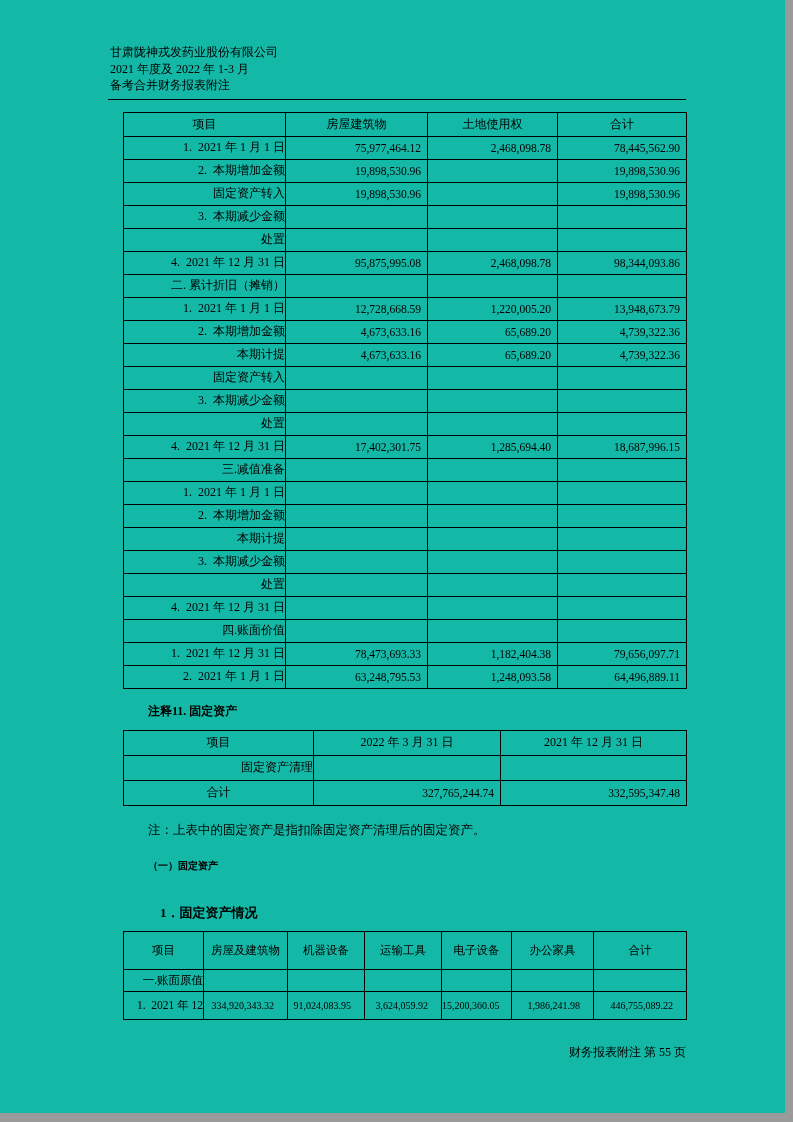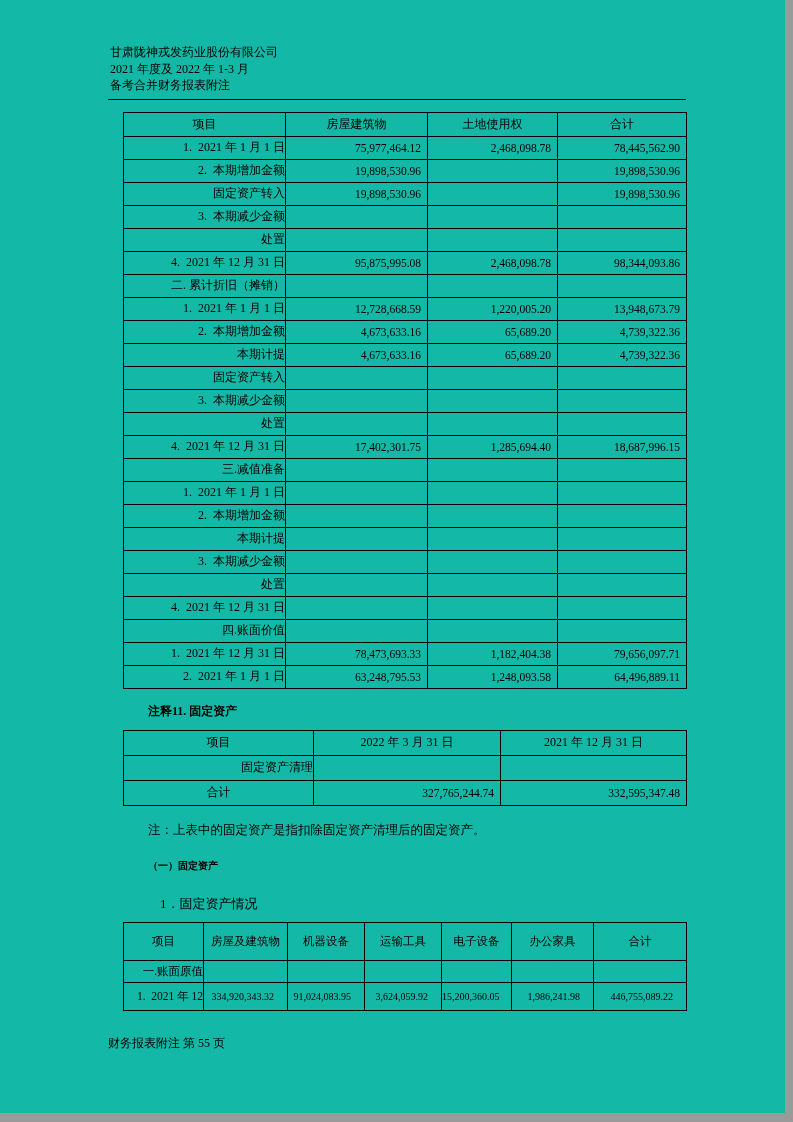--- a/index.html
+++ b/index.html
@@ -23,22 +23,22 @@
   .t3 tr.r2 td{height:28px}
   .t3 .lbl{font-size:11.5px;padding-left:6px}
   .t3 .num{font-size:10px;padding-right:13px}
   .lbl{font-size:12px;text-align:right;padding-left:8px}
   .ind{padding-left:21px}
   .ctr{text-align:center;padding-left:0}
   .num{font-size:11.5px;text-align:right;padding-right:6px}
   .h-note{margin:14px 0 0 40px;font-size:12px;font-weight:bold}
   .note-line{margin:16px 0 0 40px;font-size:12.5px}
   .h-sec{margin:20px 0 0 40px;font-size:10px;font-weight:bold}
-  .h-sub{margin:22px 0 0 52px;font-size:13px;font-weight:normal}
-  .footer{margin-top:24px;text-align:left;font-size:12px}
+  .h-sub{margin:31px 0 0 52px;font-size:13px;font-weight:bold}
+  .footer{margin-top:24px;text-align:right;font-size:12px}
 </style>
 </head>
 <body>
 
 <div class="page">
 <div class="content">
 
   <div class="hdr">
     <div>甘肃陇神戎发药业股份有限公司</div>
     <div>2021 年度及 2022 年 1-3 月</div>

